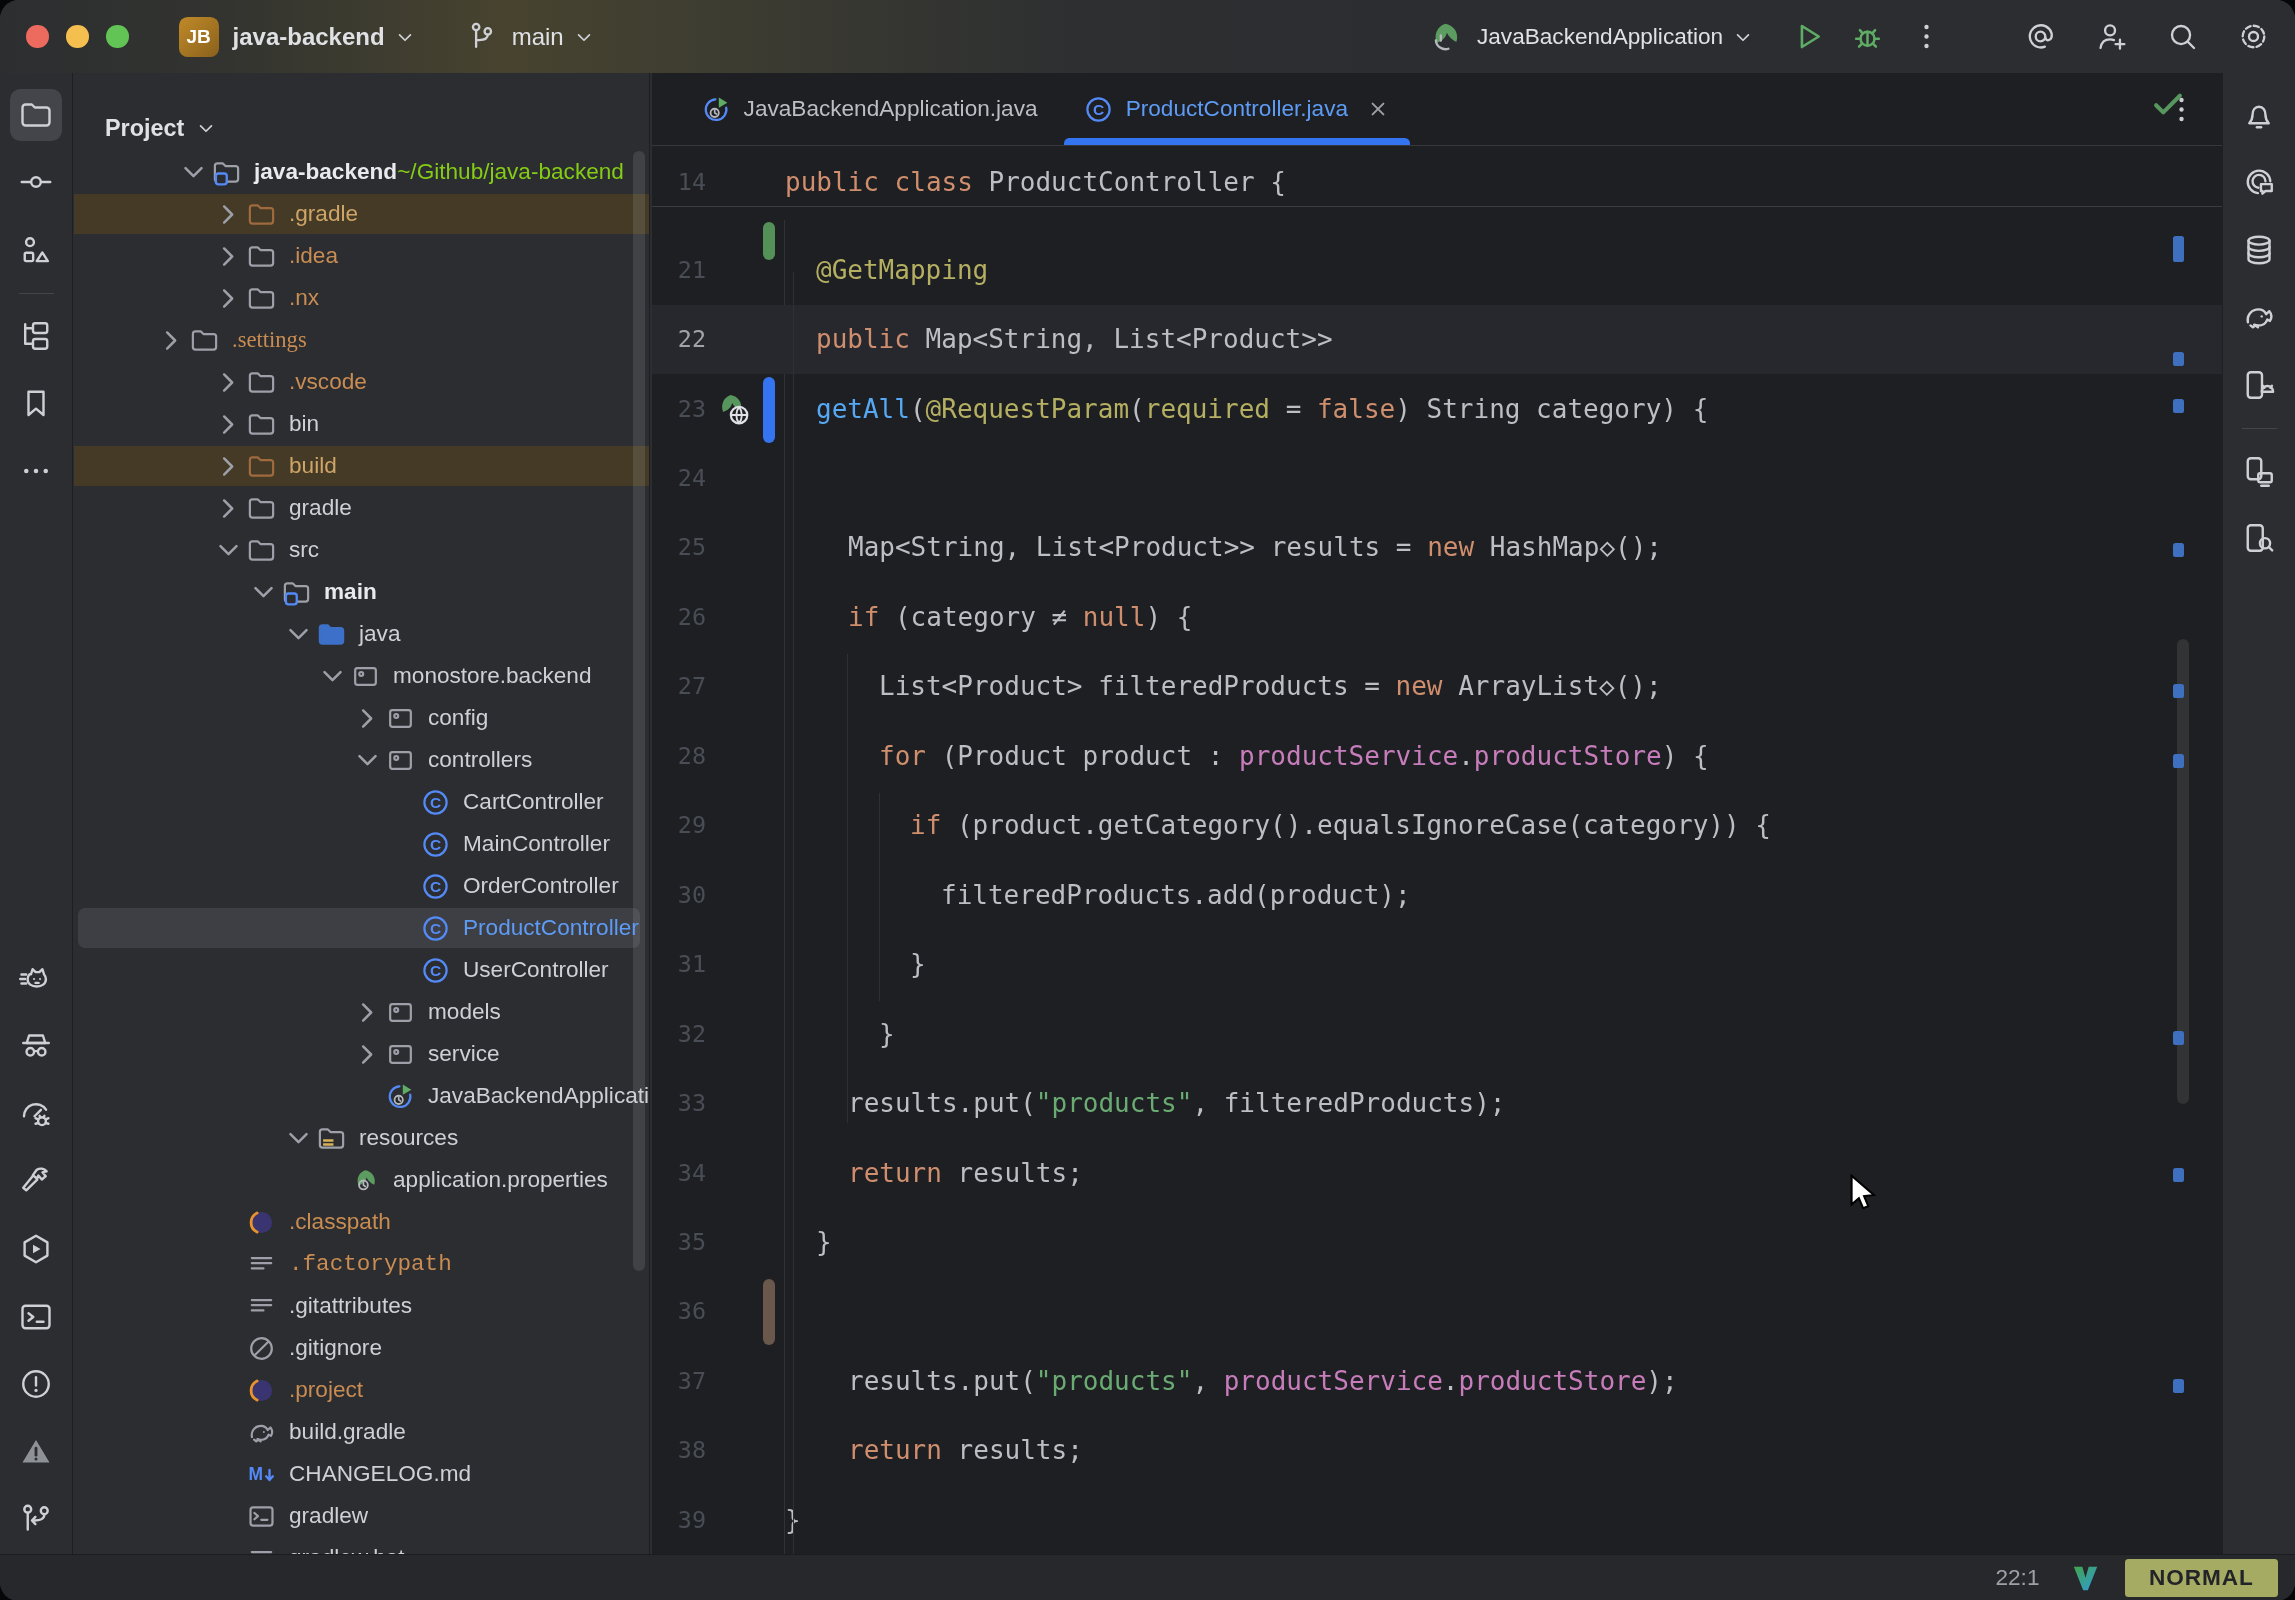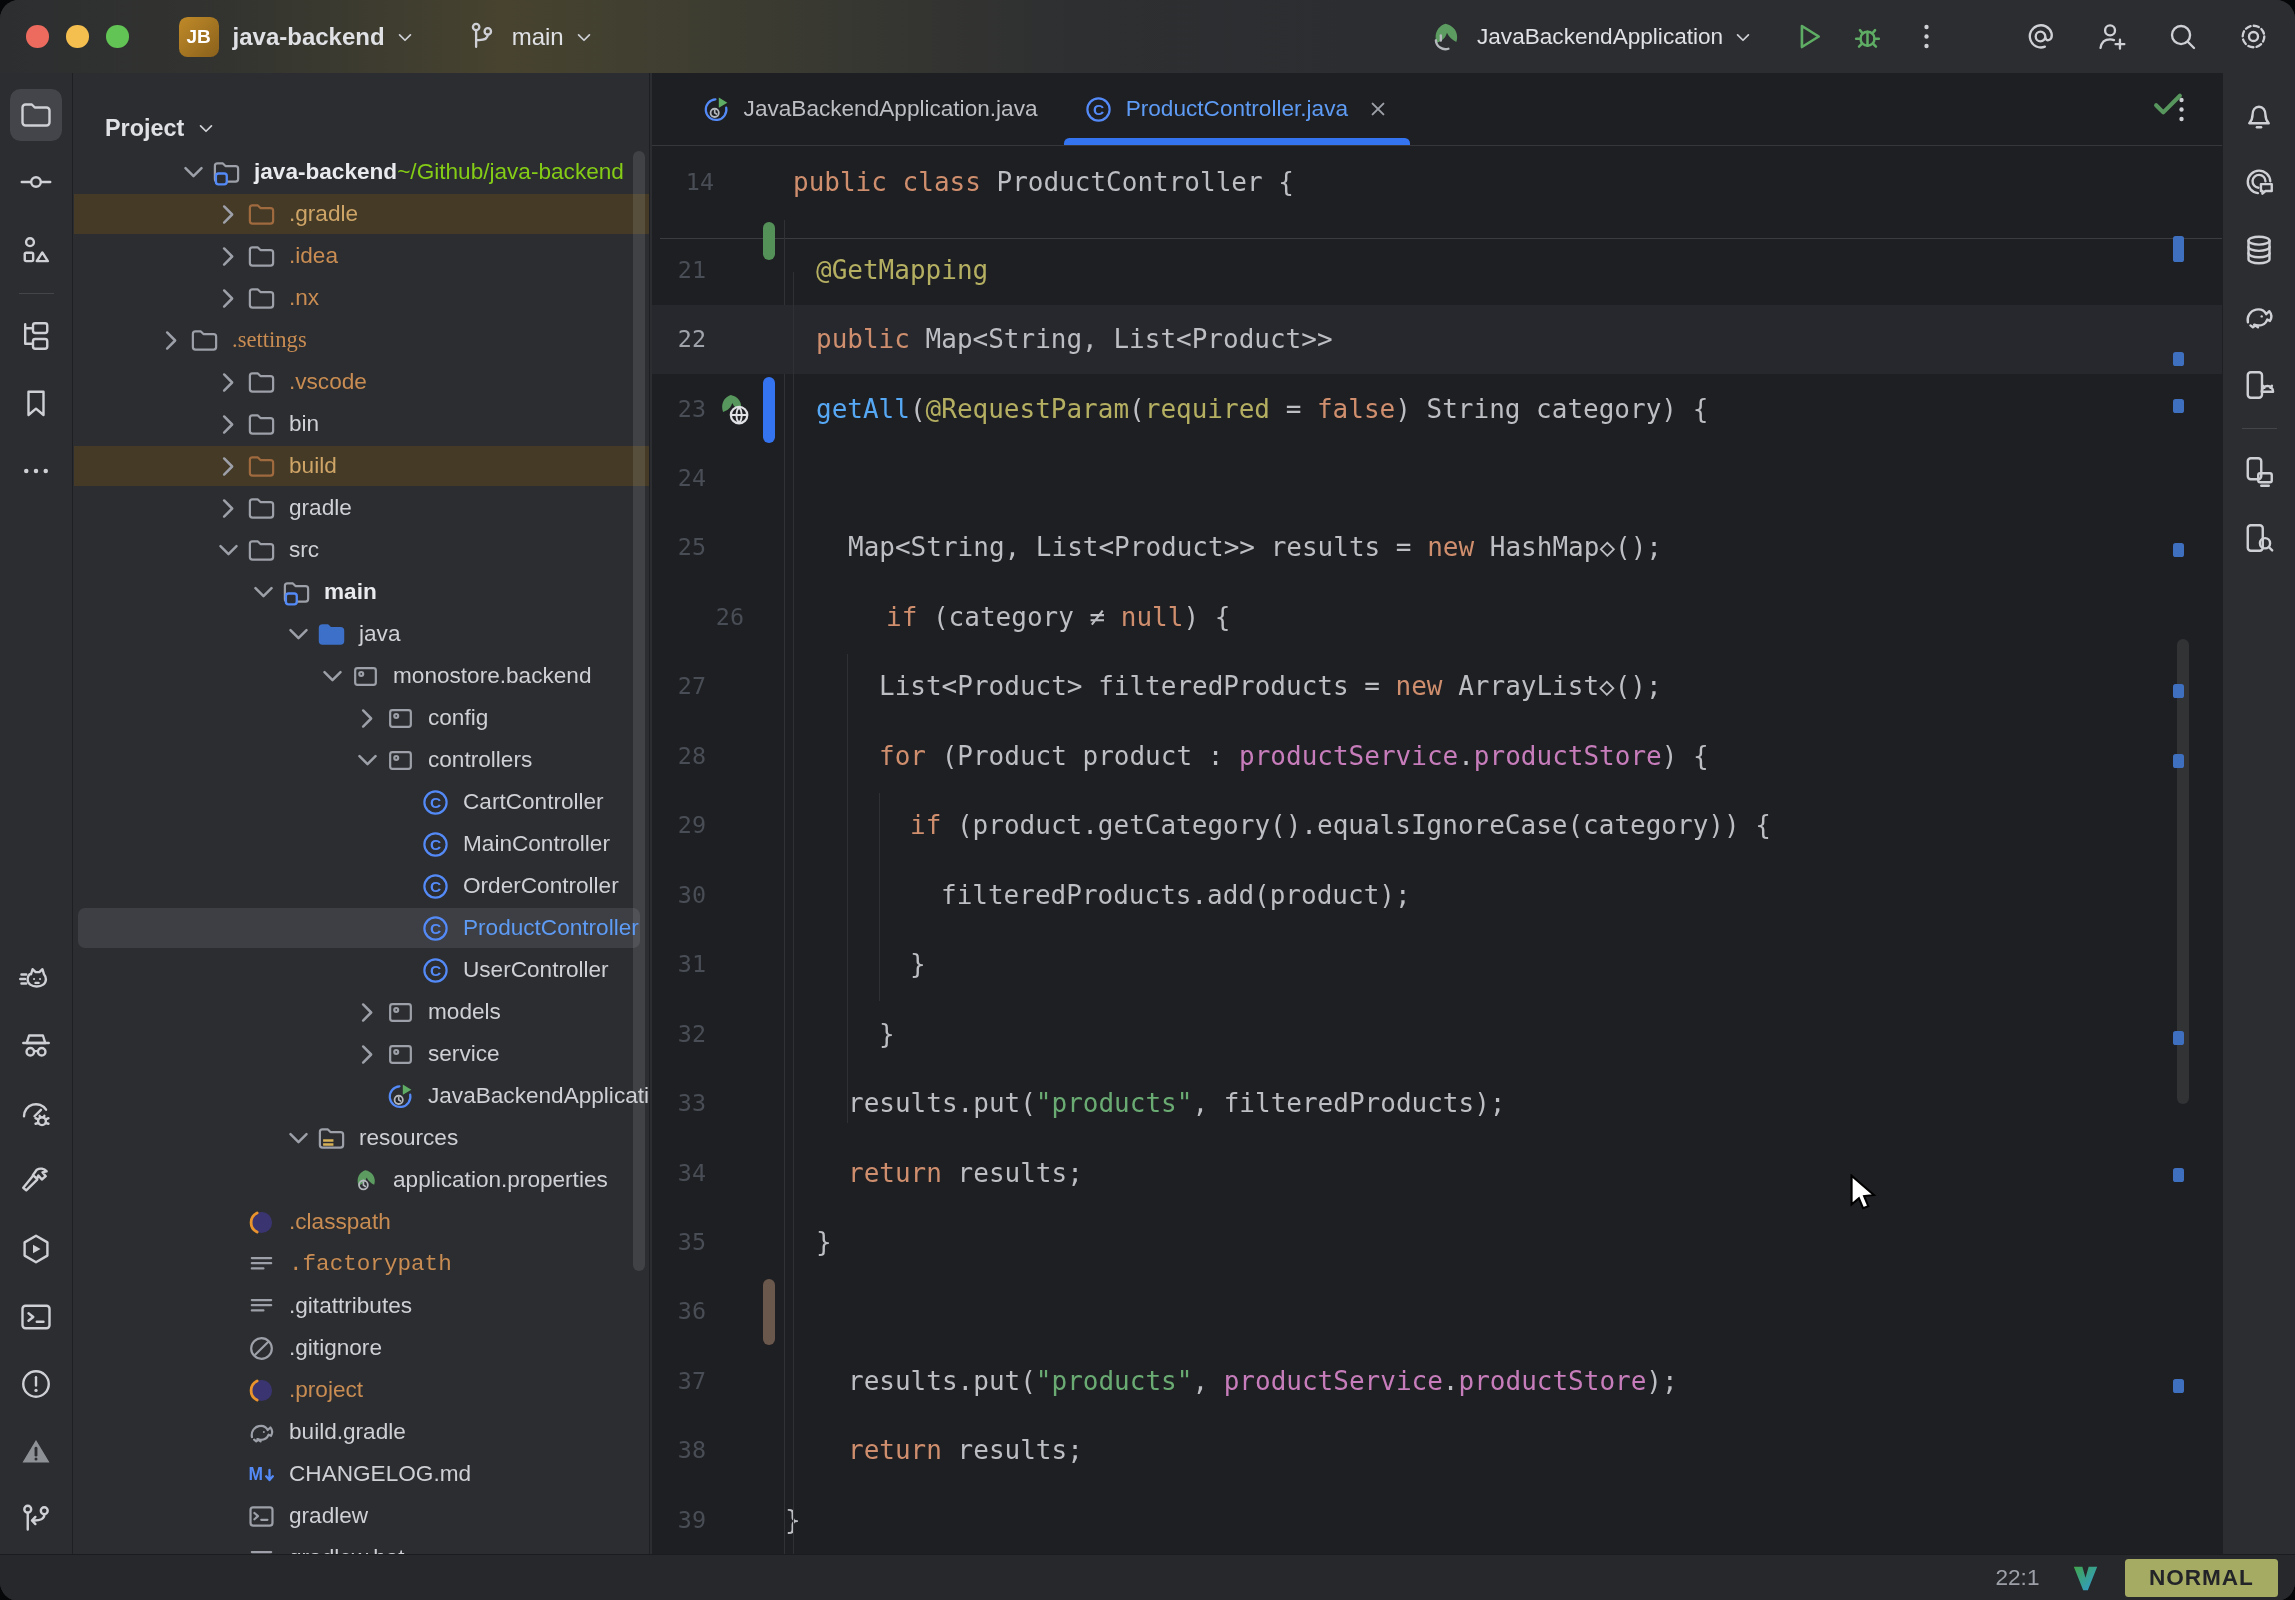--- a/index.html
+++ b/index.html
@@ -57,21 +57,21 @@
   .tabbar{position:absolute;left:0;top:0;right:0;height:73px;border-bottom:0.9px solid #35373a;display:flex;align-items:stretch;padding-left:26px;}
   .tab{display:flex;align-items:center;gap:12px;padding:0 22.6px;position:relative;}
   .tab .ticn{width:31px;height:31px;}
   .tab-label{font-size:22.6px;color:#bcbec4;}
   .tab.active .tab-label{color:#5e9bf5;}
   .tab.active::after{content:"";position:absolute;left:3.5px;right:3.5px;bottom:0;height:7px;border-radius:5.2px 5.2px 0 0;background:#3574f0;}
   .tab-close{width:26px;height:26px;margin-left:5.2px;}
   .tab-kebab{position:absolute;right:22.6px;top:19px;width:35px;height:35px;}
 
   
-  .sticky{position:absolute;left:8px;top:74px;right:0;height:92px;background:#1e1f22;border-bottom:1.7px solid #3a3c40;}
+  .sticky{position:absolute;left:0;top:74px;right:0;height:60px;background:#1e1f22;border-bottom:1.7px solid #3a3c40;}
   .code-area{position:absolute;left:0;top:147px;right:0;bottom:0;}
   .cline{position:absolute;left:0;right:0;height:69px;}
   .cline.current{background:#26282e;}
   .lnum{position:absolute;left:0;top:0;width:54px;height:69px;line-height:69px;text-align:right;
     font-family:"DejaVu Sans Mono",monospace;font-size:23.4px;color:#494d55;}
   .cline.current .lnum{color:#a0a3aa;}
   .sticky .lnum{height:71px;line-height:71px;}
   .gicon{position:absolute;left:63px;top:15.6px;width:38px;height:38px;}
   .chbar{position:absolute;left:111px;width:12px;border-radius:6px;}
   .codetext{position:absolute;left:133px;top:0;height:69px;line-height:69px;white-space:pre;
@@ -817,21 +817,21 @@
           <div class="codetext" style="padding-left: 31px;"><span style="color: rgb(86, 168, 245);">getAll</span><span style="color: rgb(188, 190, 196);">(</span><span style="color: rgb(181, 175, 98);">@RequestParam</span><span style="color: rgb(188, 190, 196);">(</span><span style="color: rgb(181, 175, 98);">required </span><span style="color: rgb(188, 190, 196);">= </span><span style="color: rgb(207, 142, 109);">false</span><span style="color: rgb(188, 190, 196);">) String category) {</span></div>
         </div>
         <div class="cline" style="top: 224px;">
           <div class="lnum">24</div>
           <div class="codetext" style="padding-left: 0px;"></div>
         </div>
         <div class="cline" style="top: 293px;">
           <div class="lnum">25</div>
           <div class="codetext" style="padding-left: 63px;"><span style="color: rgb(188, 190, 196);">Map&lt;String, List&lt;Product&gt;&gt; results = </span><span style="color: rgb(207, 142, 109);">new </span><span style="color: rgb(188, 190, 196);">HashMap◇();</span></div>
         </div>
-        <div class="cline" style="top: 363px; margin-left: 38px;">
+        <div class="cline" style="top: 363px;">
           <div class="lnum">26</div>
           <div class="codetext" style="padding-left: 63px;"><span style="color: rgb(207, 142, 109);">if </span><span style="color: rgb(188, 190, 196);">(category ≠ </span><span style="color: rgb(207, 142, 109);">null</span><span style="color: rgb(188, 190, 196);">) {</span></div>
         </div>
         <div class="cline" style="top: 432px;">
           <div class="lnum">27</div>
           <div class="codetext" style="padding-left: 94px;"><span style="color: rgb(188, 190, 196);">List&lt;Product&gt; filteredProducts = </span><span style="color: rgb(207, 142, 109);">new </span><span style="color: rgb(188, 190, 196);">ArrayList◇();</span></div>
         </div>
         <div class="cline" style="top: 502px;">
           <div class="lnum">28</div>
           <div class="codetext" style="padding-left: 94px;"><span style="color: rgb(207, 142, 109);">for </span><span style="color: rgb(188, 190, 196);">(Product product : </span><span style="color: rgb(199, 125, 187);">productService</span><span style="color: rgb(188, 190, 196);">.</span><span style="color: rgb(199, 125, 187);">productStore</span><span style="color: rgb(188, 190, 196);">) {</span></div>

